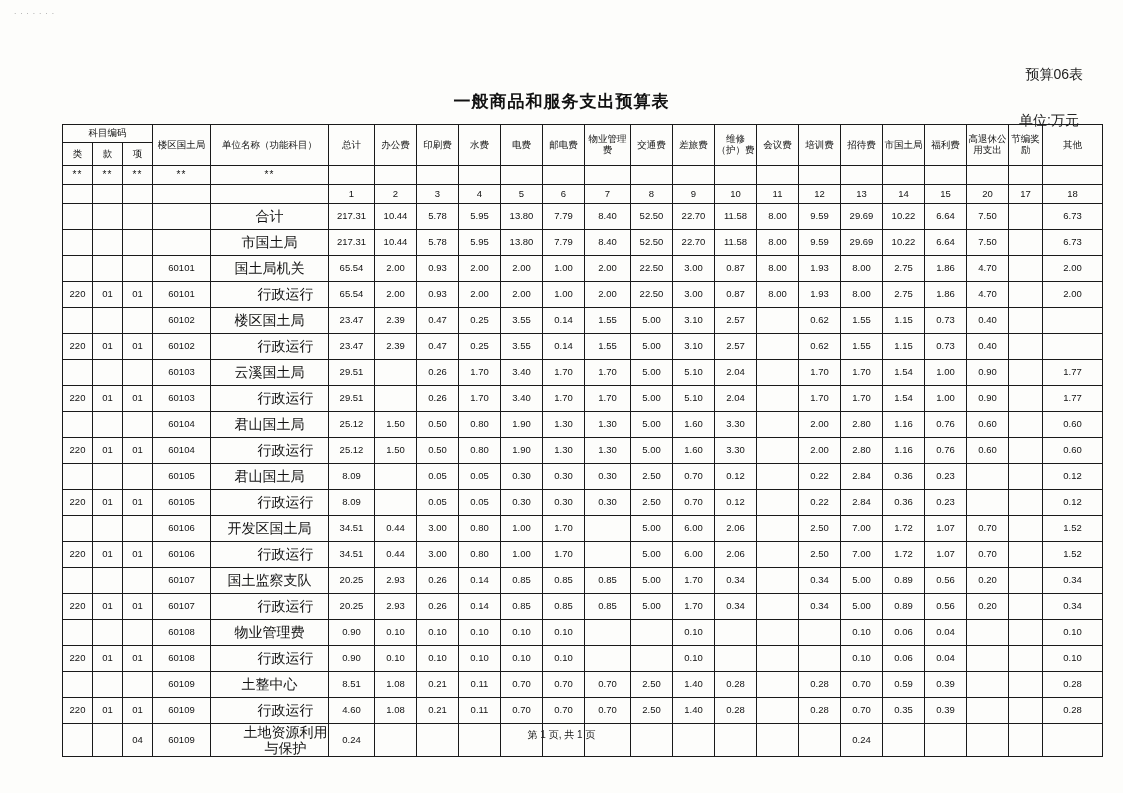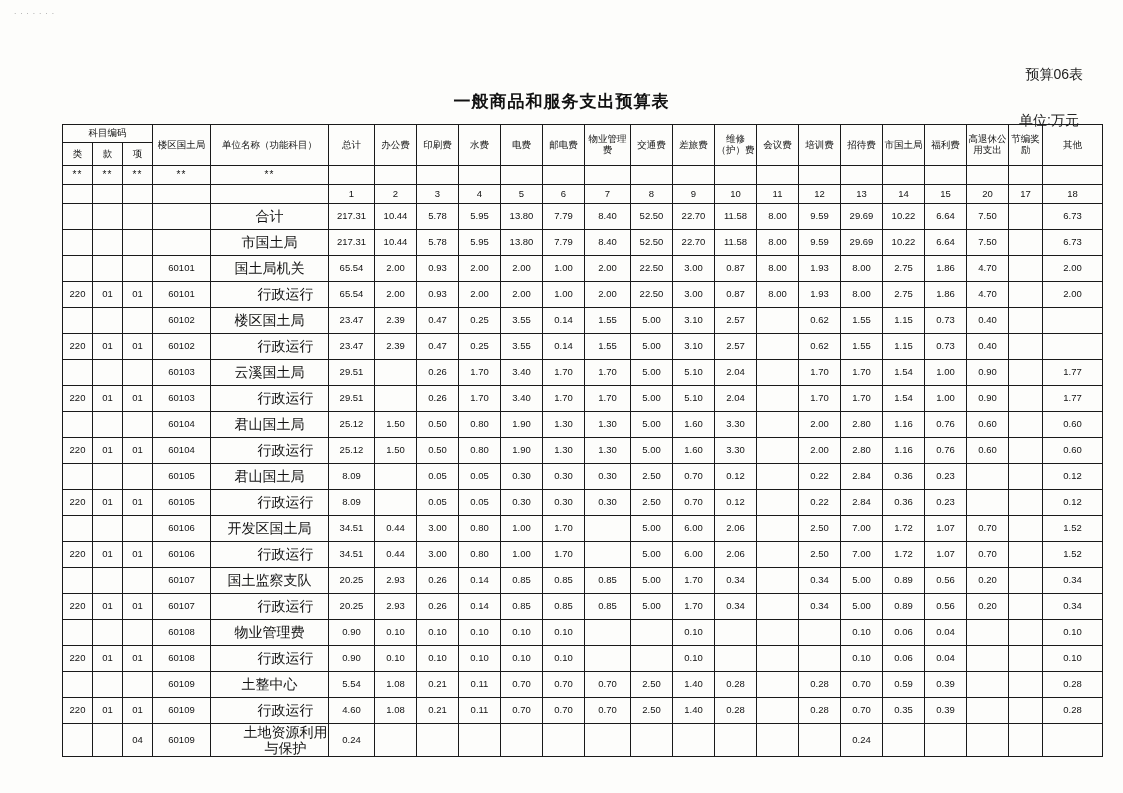--- a/index.html
+++ b/index.html
@@ -698,21 +698,21 @@
             <td class="num"></td>
             <td class="num"></td>
             <td class="num">0.10</td>
           </tr>
           <tr>
             <td class="code-cell"></td>
             <td class="code-cell"></td>
             <td class="code-cell"></td>
             <td class="code-cell">60109</td>
             <td class="name-cell">土整中心</td>
-            <td class="num">5.54</td>
+            <td class="num">8.51</td>
             <td class="num">1.08</td>
             <td class="num">0.21</td>
             <td class="num">0.11</td>
             <td class="num">0.70</td>
             <td class="num">0.70</td>
             <td class="num">0.70</td>
             <td class="num">2.50</td>
             <td class="num">1.40</td>
             <td class="num">0.28</td>
             <td class="num"></td>
@@ -771,14 +771,15 @@
             <td class="num"></td>
             <td class="num"></td>
             <td class="num"></td>
             <td class="num"></td>
             <td class="num"></td>
           </tr>
         </tbody>
     </table>
   </div>
 
+  <div class="footer">第 1 页, 共 1 页</div>
 
 </div>
 
 </body></html>

